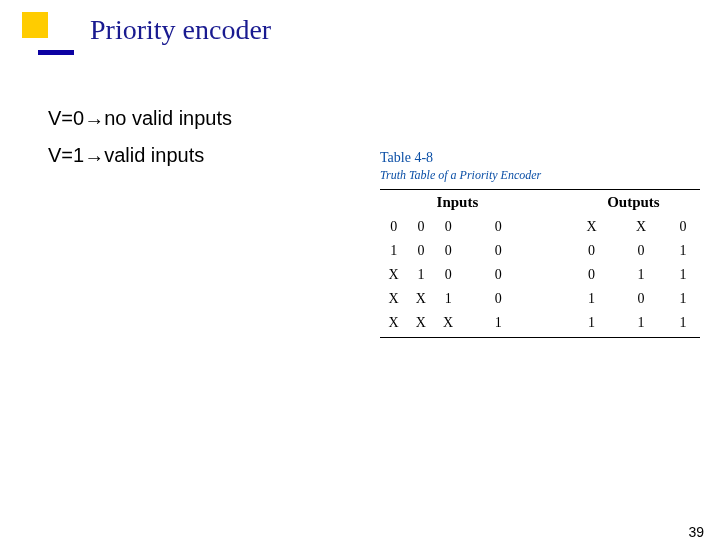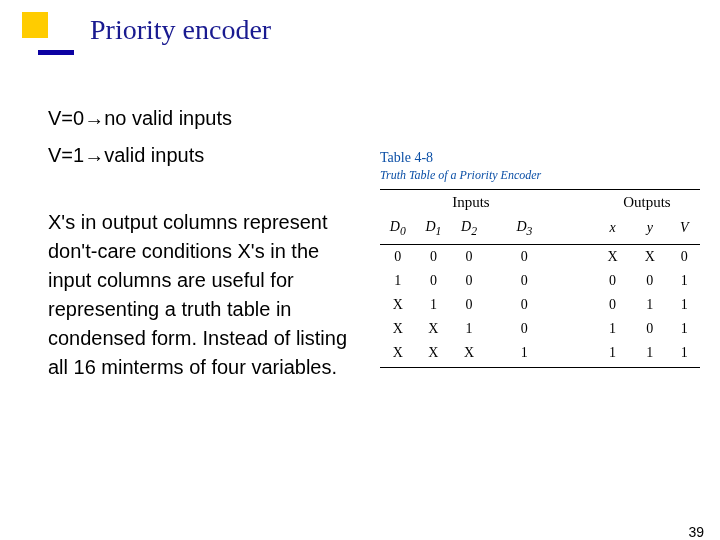--- a/index.html
+++ b/index.html
@@ -66,21 +66,21 @@
     font-size: 12px;
     margin-top: 2px;
     margin-bottom: 6px;
   }
   table.truth {
     border-collapse: collapse;
     width: 100%;
     font-size: 14px;
   }
   table.truth th {
-    font-weight: normal;
+    font-weight: bold;
     font-style: normal;
     text-align: center;
     padding: 4px 0;
   }
   table.truth .group-row th {
     font-size: 15px;
     border-top: 1.5px solid #000;
     border-bottom: none;
   }
   table.truth .col-row th {
@@ -115,40 +115,30 @@
 
 <div class="accent-block"></div>
 <div class="accent-line"></div>
 
 <div class="title">Priority encoder</div>
 
 <div class="body-left">
   <p>V=0→no valid inputs</p>
   <p>V=1→valid inputs</p>
   <div class="gap"></div>
-  <p>X's in output columns represent don't-care conditions X's in the input columns are useful for representing a truth table in condensed form. Instead of listing all 16 minterms of four variables.</p>
 </div>
 
 <div class="table-wrap">
   <div class="table-ref">Table 4-8</div>
   <div class="table-caption">Truth Table of a Priority Encoder</div>
   <table class="truth">
     <thead>
       <tr class="group-row">
         <th colspan="4" class="sep-right">Inputs</th>
         <th colspan="3">Outputs</th>
-      </tr>
-      <tr class="col-row">
-        <th><i>D</i><sub>0</sub></th>
-        <th><i>D</i><sub>1</sub></th>
-        <th><i>D</i><sub>2</sub></th>
-        <th class="sep-right"><i>D</i><sub>3</sub></th>
-        <th>x</th>
-        <th>y</th>
-        <th>V</th>
       </tr>
     </thead>
     <tbody>
       <tr>
         <td>0</td>
         <td>0</td>
         <td>0</td>
         <td class="sep-right">0</td>
         <td>X</td>
         <td>X</td>

